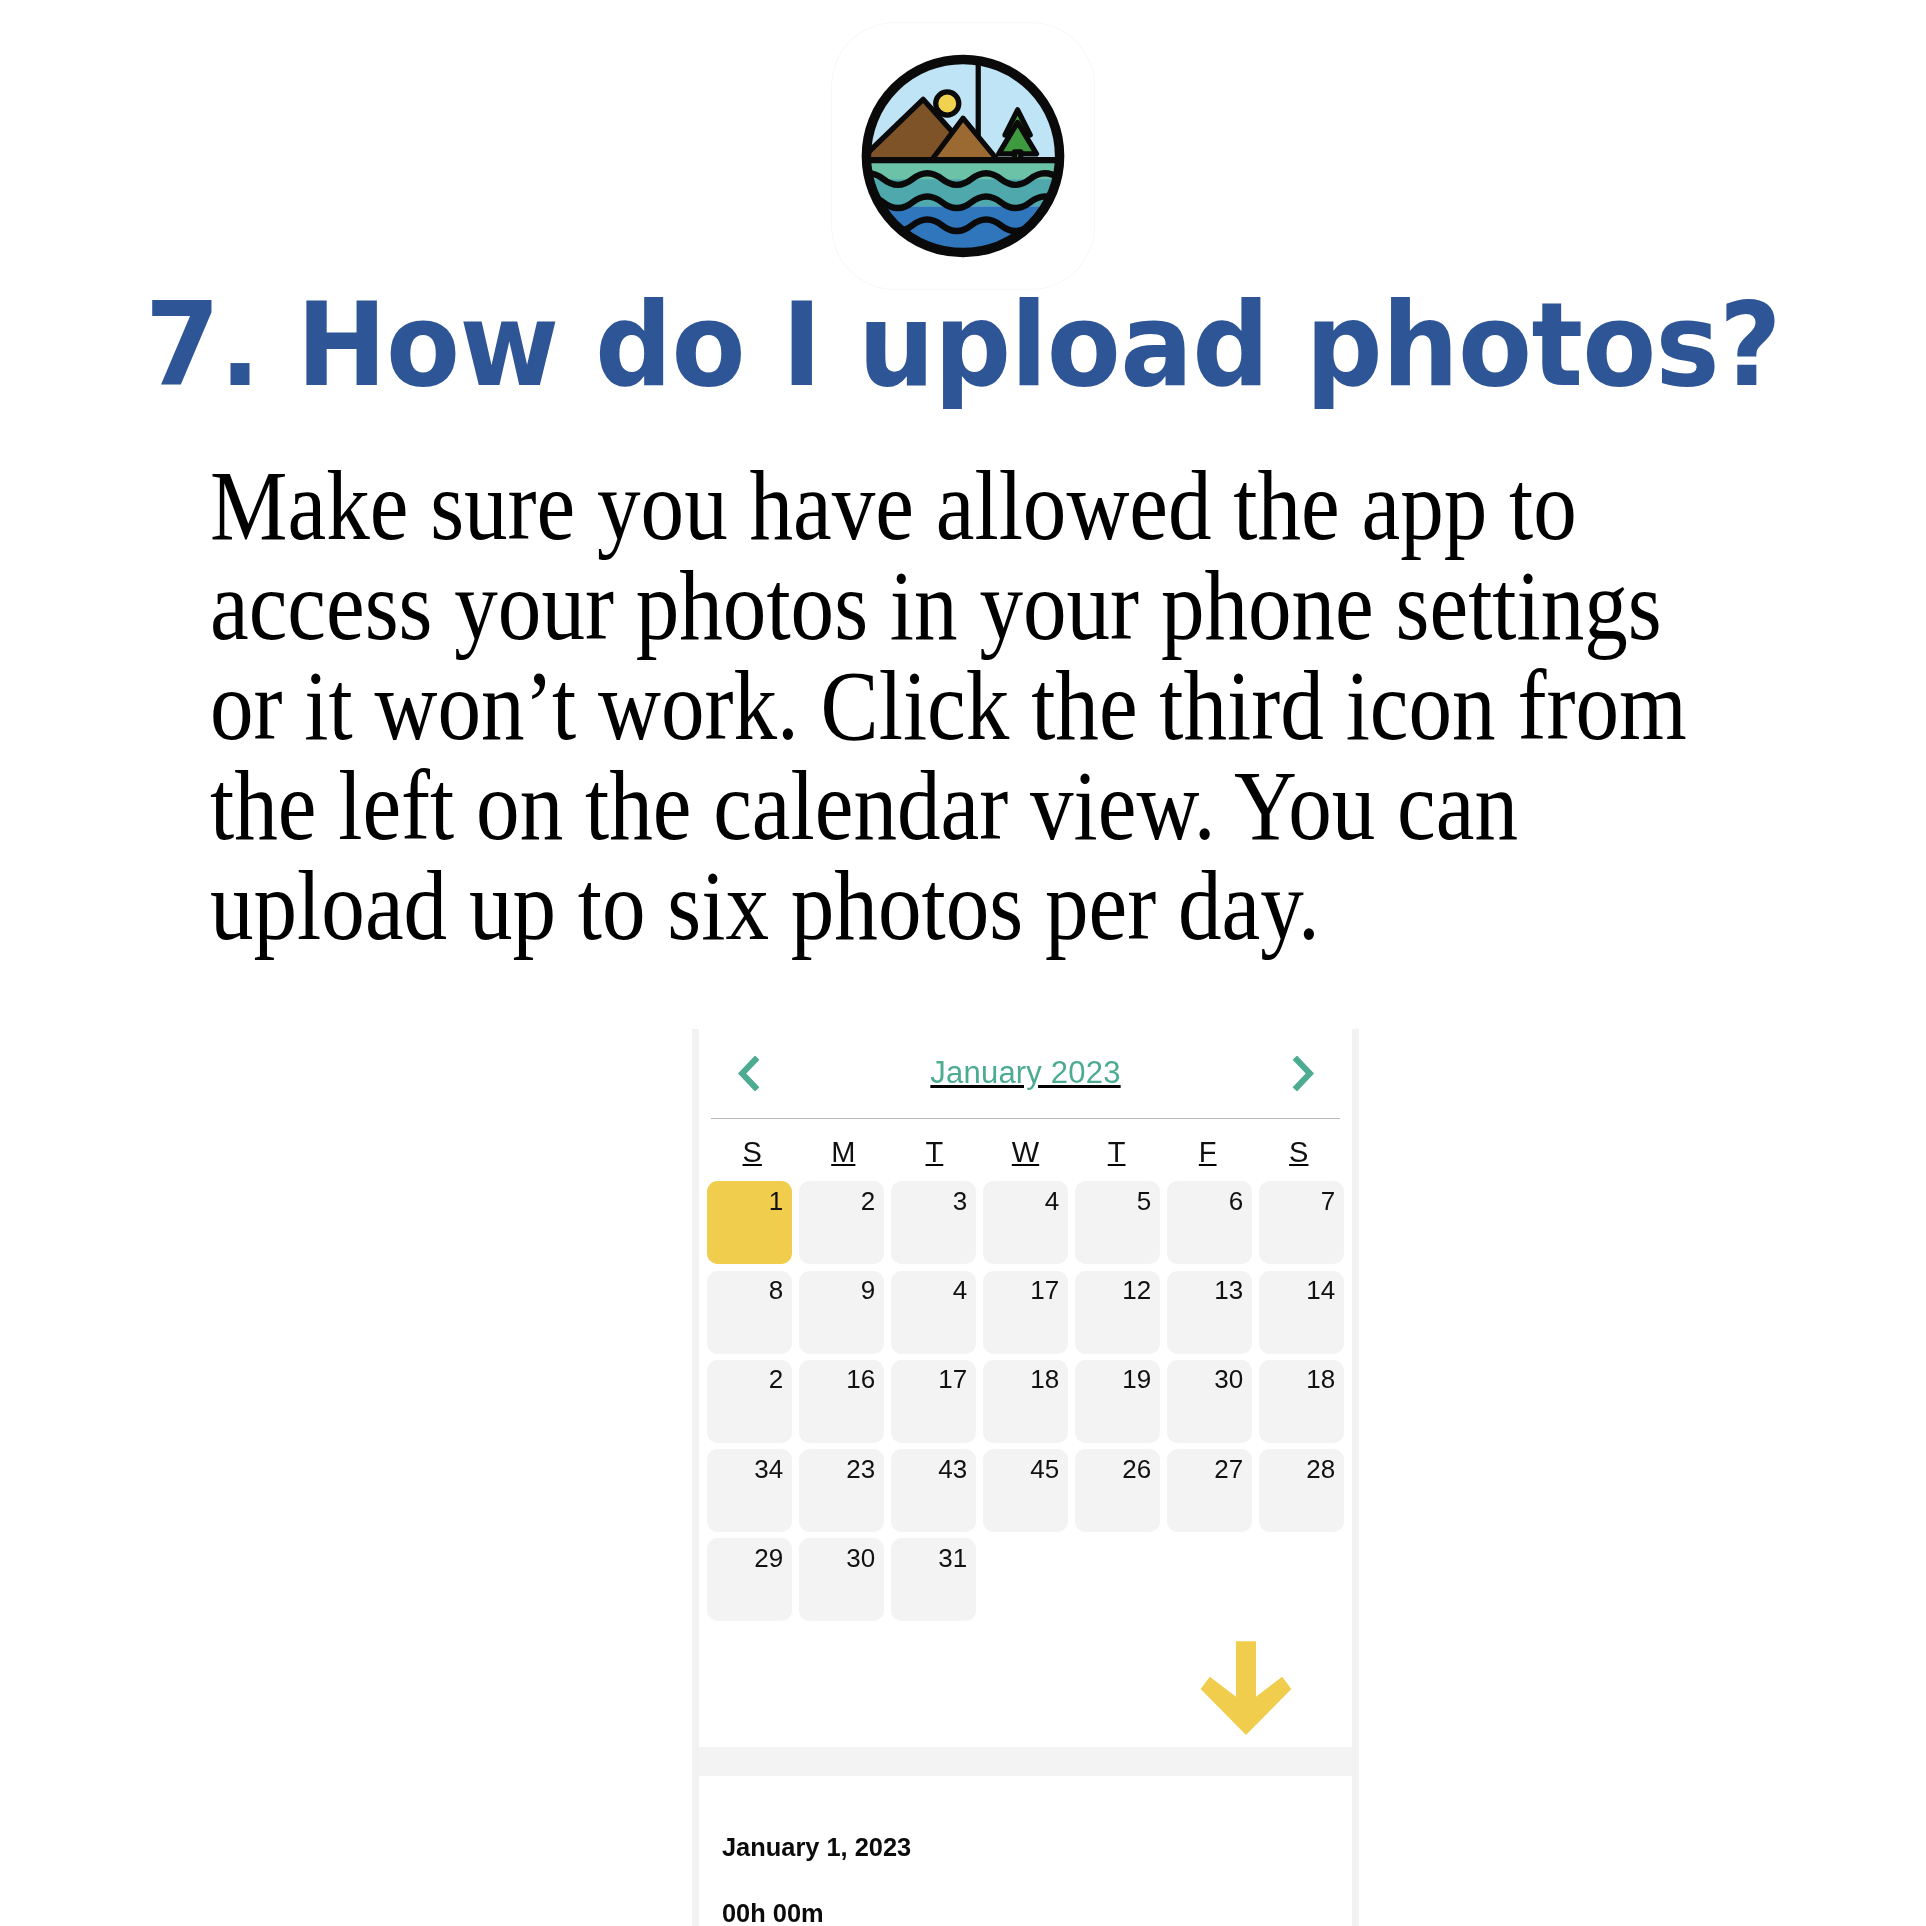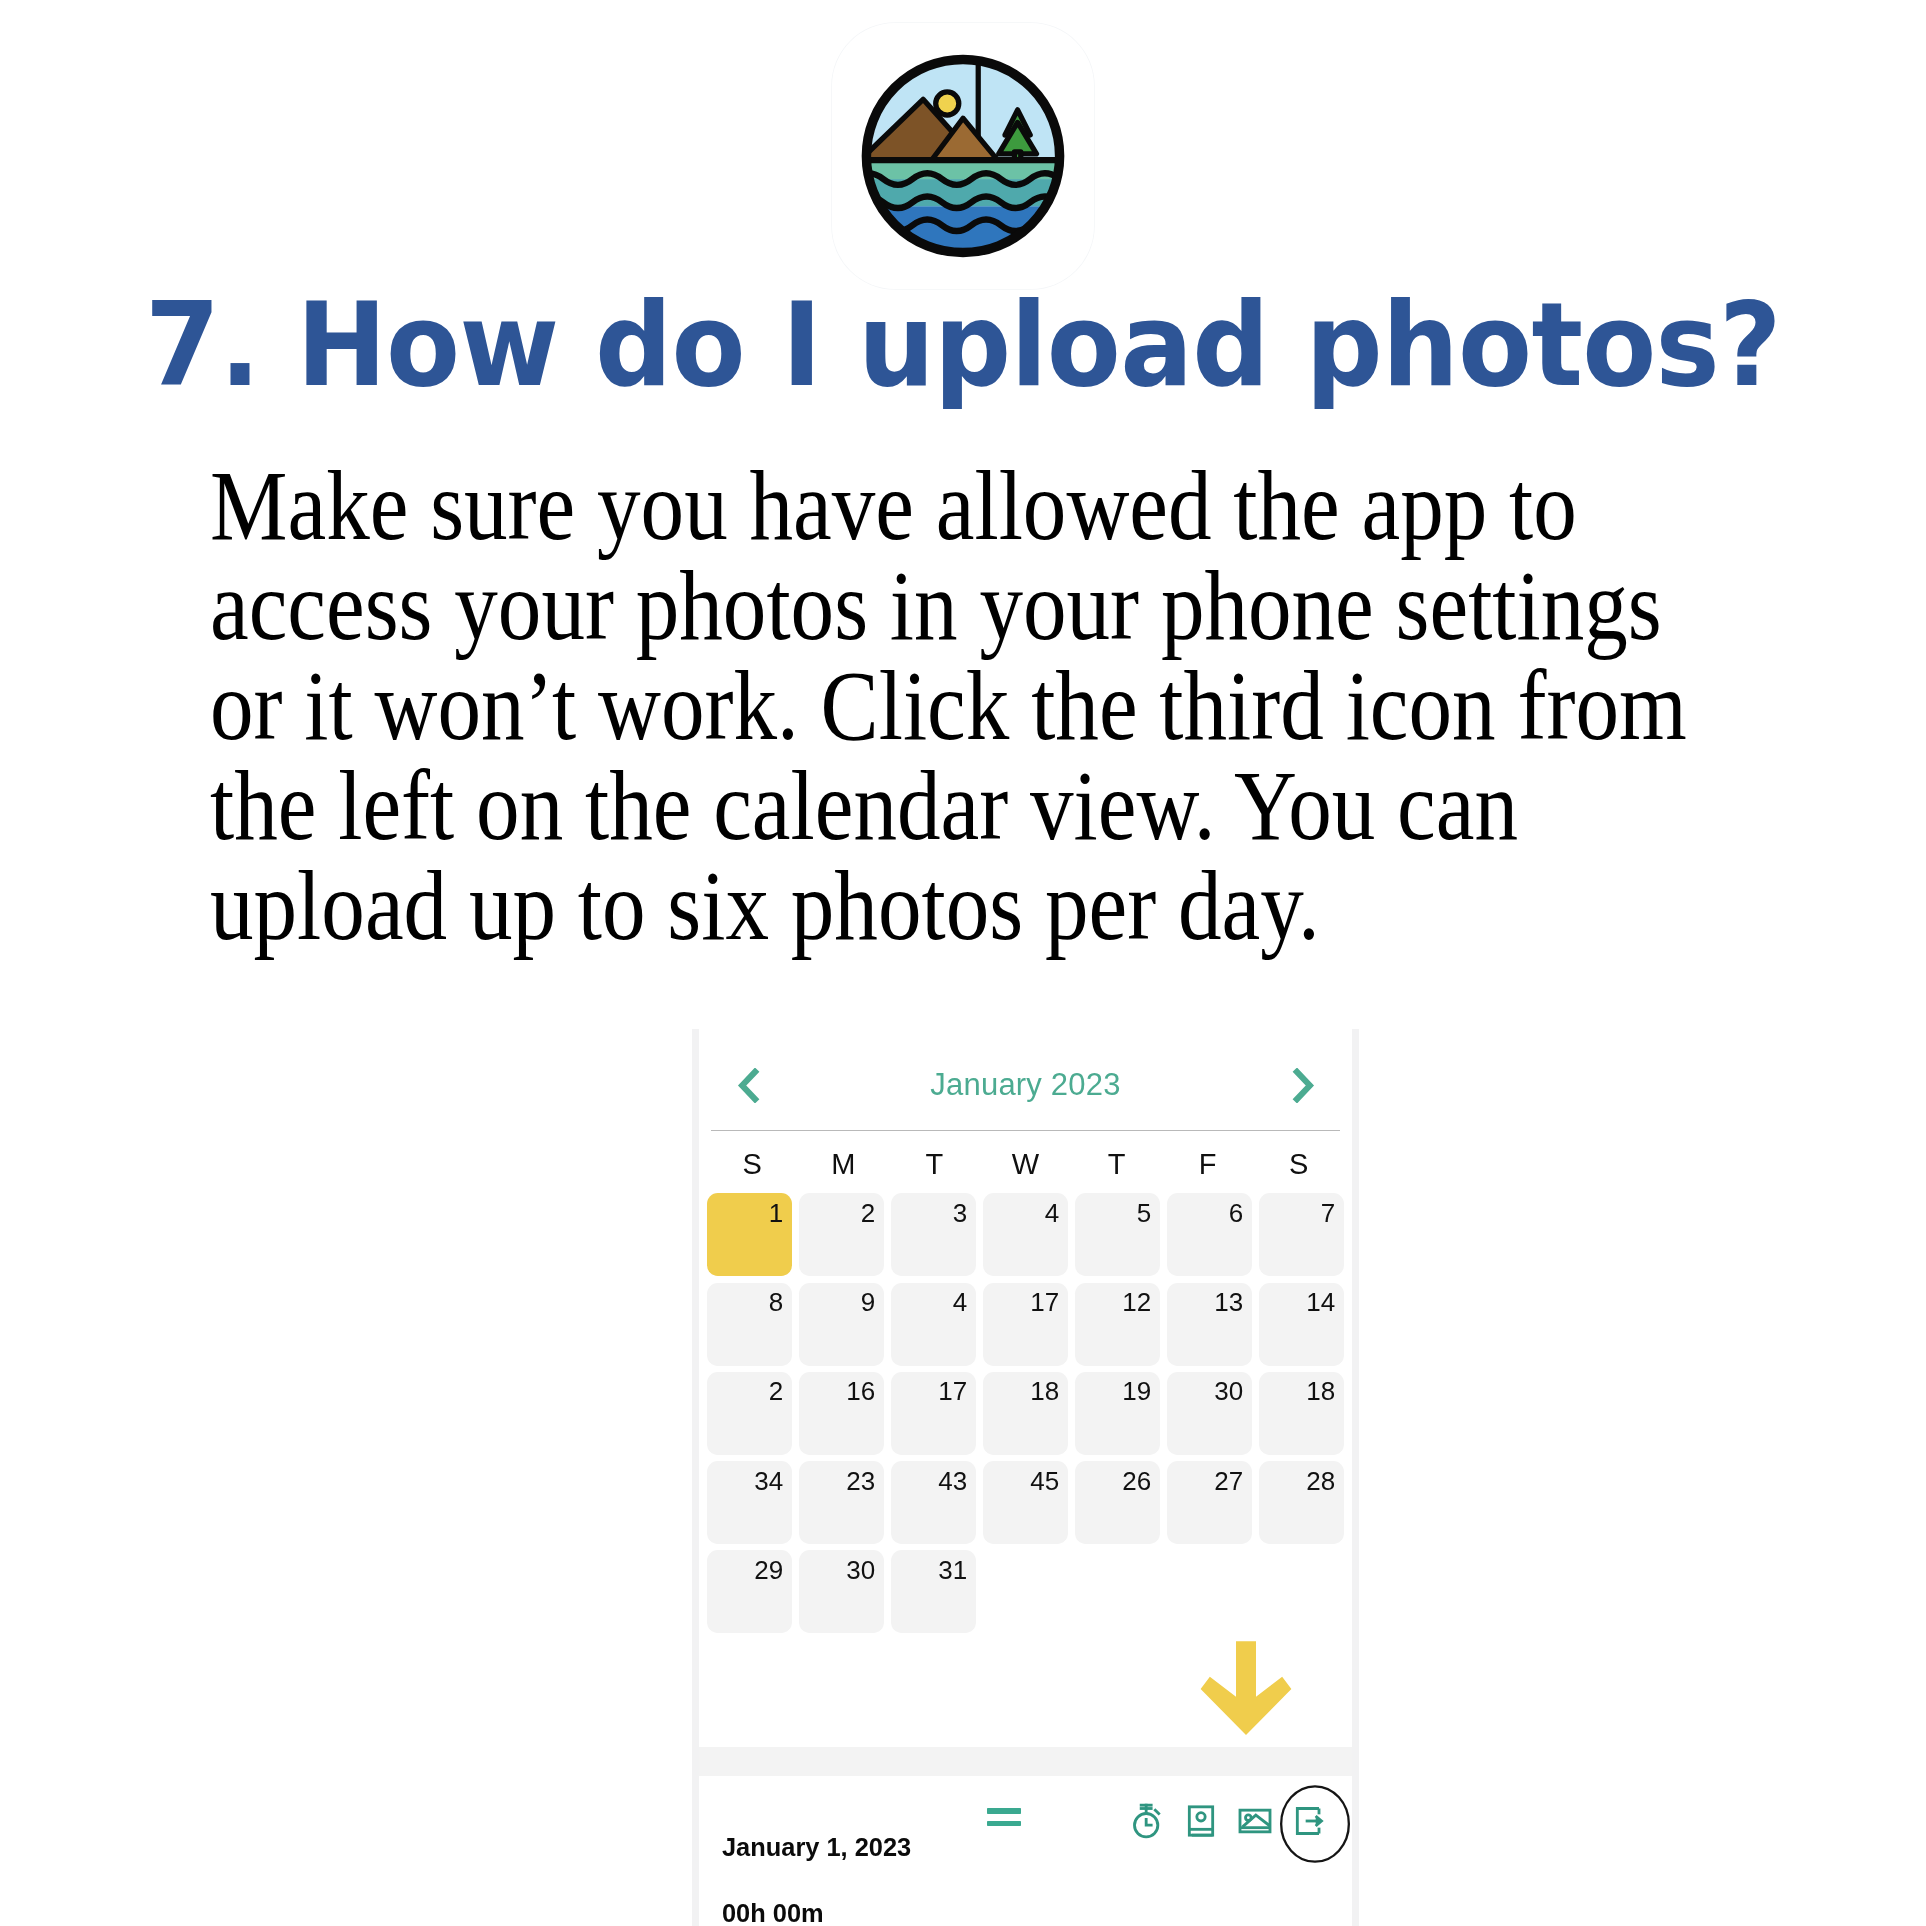--- a/index.html
+++ b/index.html
@@ -78,24 +78,25 @@
     height: 897px;
     background: #ffffff;
     border-left: 7.7px solid #f2f2f3;
     border-right: 7.7px solid #f2f2f3;
     box-sizing: border-box;
     overflow: hidden;
   }
   .cal-body {
     position: absolute;
     left: 0;
-    top: 16px;
+    top: 4px;
     right: 0;
     height: 718px;
     background: #ffffff;
+    text-decoration: underline;
   }
 
   .cal-header {
     position: relative;
     height: 80px;
     display: flex;
     align-items: center;
     justify-content: space-between;
     padding: 0 32px;
     box-sizing: border-box;
@@ -180,20 +181,21 @@
     left: 0;
     right: 0;
     top: 747px;
     bottom: 0;
     background: #ffffff;
     border-radius: 21.6px 21.6px 0 0;
     padding: 21.6px 23px 0 23px;
     box-sizing: border-box;
     display: flex;
     align-items: flex-start;
+    flex-direction: column;
   }
   .bb-left {
     font-family: "Liberation Sans", sans-serif;
     color: #0b0b0b;
     font-size: 25.4px;
     line-height: 33px;
     font-weight: 600;
     white-space: pre-line;
   }
   .bb-equals {

